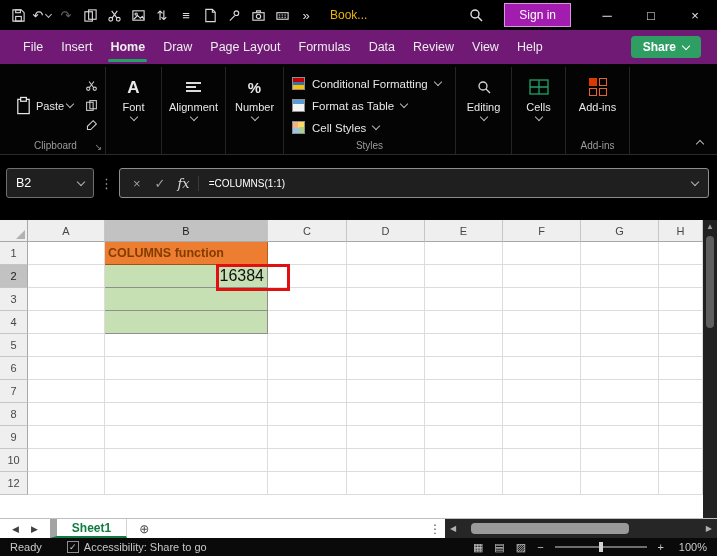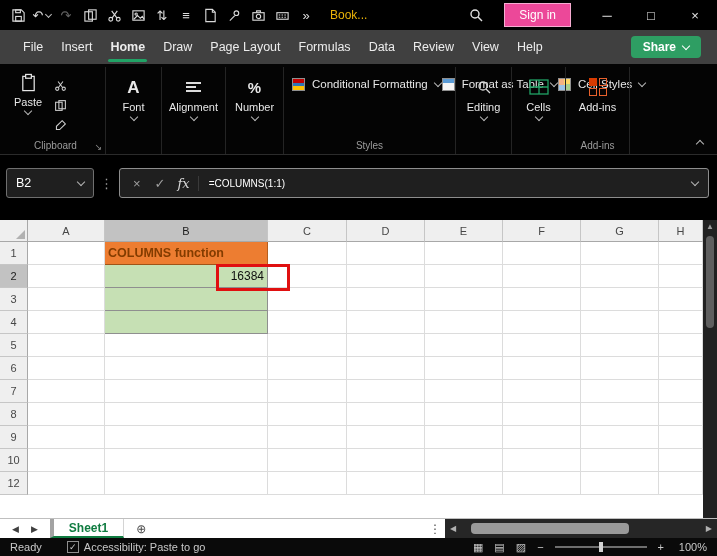--- a/index.html
+++ b/index.html
@@ -10,51 +10,51 @@
   
   .titlebar { height:30px; display:flex; align-items:center; background:#000; color:#e6e6e6; flex:none; }
   .tb-left { display:flex; align-items:center; padding-left:6px; }
   .tbtn { min-width:24px; height:26px; display:flex; align-items:center; justify-content:center; color:#dcdcdc; font-size:13px; cursor:default; }
   .tbtn .glyph { font-size:13px; line-height:1; }
   .tbtn.dim { opacity:.45; }
   .mini-chev { display:inline-block; width:5px; height:5px; border-right:1.2px solid #bdbdbd; border-bottom:1.2px solid #bdbdbd; transform:rotate(45deg); margin-left:3px; margin-top:-2px; }
   .ticon svg { display:block; }
   .doc-name { font-size:12px; color:#eab308; margin-left:12px; white-space:nowrap; }
   .tb-right { margin-left:auto; display:flex; align-items:center; height:30px; }
-  .signin { background:#ec4899; color:#fff; border:1px solid rgba(255,255,255,.55); font-size:12px; padding:4px 14px; margin:0 14px 0 16px; font-family:inherit; }
+  .signin { background:#a21caf; color:#fff; border:1px solid rgba(255,255,255,.55); font-size:12px; padding:4px 14px; margin:0 14px 0 16px; font-family:inherit; }
   .winbtn { width:44px; height:30px; display:flex; align-items:center; justify-content:center; font-size:13px; color:#e6e6e6; }
 
   
-  .menubar { height:34px; display:flex; align-items:center; background:#404040; padding:0 16px 0 14px; flex:none; }
+  .menubar { height:34px; display:flex; align-items:center; background:#701a75; padding:0 16px 0 14px; flex:none; }
   .menu-item { position:relative; color:#ececec; font-size:12.5px; padding:9px 9px; white-space:nowrap; }
   .menu-item.active { font-weight:700; }
   .menu-item.active::after { content:""; position:absolute; left:7px; right:7px; bottom:1px; height:3px; background:#21A366; border-radius:2px; }
   .share { margin-left:auto; display:flex; align-items:center; gap:7px; background:#2E9E63; color:#fff; font-size:12px; font-weight:600; padding:4px 12px; border-radius:4px; }
   .chev { display:inline-block; width:6px; height:6px; border-right:1.4px solid #b5b5b5; border-bottom:1.4px solid #b5b5b5; transform:rotate(45deg); margin-top:-3px; }
   .chev.light { border-color:#fff; }
   .chev.up { transform:rotate(-135deg); margin-top:3px; }
 
   
   .ribbon { position:relative; height:91px; background:#040404; border-bottom:1px solid #2b2b2b; display:flex; padding:3px 0 0 6px; flex:none; }
   .rb-group { position:relative; border-right:1px solid #242424; padding-bottom:16px; flex:none; display:flex; justify-content:center; }
   .rb-label { position:absolute; bottom:3px; left:0; right:0; text-align:center; color:#9c9c9c; font-size:10px; white-space:nowrap; }
   .launcher { position:absolute; right:3px; bottom:2px; font-size:9px; color:#8d8d8d; }
   .g-clipboard { width:100px; }
   .g-font { width:56px; } .g-align { width:64px; } .g-number { width:58px; }
   .g-styles { width:172px; } .g-cells { width:54px; } .g-editing { width:56px; } .g-addins { width:64px; }
   .clip-inner { display:flex; width:100%; padding-top:4px; }
-  .paste-btn { display:flex; flex-direction:column; align-items:center; gap:3px; color:#e8e8e8; font-size:11px; padding:2px 6px 0 8px; }
+  .paste-btn { display:flex; flex-direction:row; align-items:center; gap:3px; color:#e8e8e8; font-size:11px; padding:2px 6px 0 8px; }
   .cc-col { display:flex; flex-direction:column; gap:7px; padding-top:8px; padding-left:6px; }
   .rb-collapsed { display:flex; flex-direction:column; align-items:center; gap:4px; padding-top:10px; color:#e8e8e8; font-size:11px; width:100%; }
   .rb-icon-area { height:20px; display:flex; align-items:center; justify-content:center; }
   .font-A { font-size:17px; font-weight:700; color:#e8e8e8; line-height:1; }
   .align-icon span { display:block; height:2px; background:#dcdcdc; margin:2px 0; }
   .align-icon .l1 { width:15px; } .align-icon .l2 { width:10px; } .align-icon .l3 { width:15px; }
   .pct { font-size:15px; color:#e8e8e8; font-weight:600; }
-  .styles-col { display:flex; flex-direction:row; justify-content:space-between; gap:1px; padding:6px 0 0 8px; width:100%; }
+  .styles-col { display:flex; flex-direction:column; justify-content:center; gap:1px; padding:6px 0 0 8px; width:100%; }
   .style-item { display:flex; align-items:center; gap:7px; color:#e6e6e6; font-size:11.5px; height:22px; white-space:nowrap; }
   .cf-icon { width:13px; height:13px; border:1px solid #8f8f8f; background:linear-gradient(180deg,#c00000 0 34%,#2e75b6 34% 67%,#ffc000 67% 100%); flex:none; }
   .fat-icon { width:13px; height:13px; border:1px solid #8f8f8f; background:linear-gradient(180deg,#5b9bd5 0 35%,#f5f5f5 35% 100%); flex:none; }
   .cs-icon { width:13px; height:13px; border:1px solid #8f8f8f; background:conic-gradient(#ffd966 0 25%,#a9d08e 0 50%,#9dc3e6 0 75%,#f4b183 0 100%); flex:none; }
   .addins-icon { display:grid; grid-template-columns:8px 8px; grid-template-rows:8px 8px; gap:2px; }
   .addins-icon span { border:1.5px solid #E8612C; }
   .addins-icon span.fill { background:#D83B01; border-color:#D83B01; }
   .collapse-ribbon { position:absolute; right:14px; bottom:7px; }
 
   
@@ -77,30 +77,30 @@
   .col-hdr { height:22px; background:#efefef; border-right:1px solid #c6c6c6; border-bottom:1px solid #a8a8a8; display:flex; align-items:center; justify-content:center; font-size:11px; color:#474747; flex:none; }
   .col-hdr.sel { background:#c2c2c2; color:#1c1c1c; }
   .grid-row { display:flex; height:23px; }
   .row-hdr { width:28px; background:#efefef; border-right:1px solid #a8a8a8; border-bottom:1px solid #c6c6c6; display:flex; align-items:center; justify-content:center; font-size:11px; color:#474747; flex:none; }
   .row-hdr.sel { background:#c2c2c2; color:#1c1c1c; }
   .cell { border-right:1px solid #dcdcdc; border-bottom:1px solid #dcdcdc; display:flex; align-items:center; padding:0 3px; font-size:12px; color:#101010; overflow:hidden; white-space:nowrap; flex:none; }
   .col-A { width:77px; } .col-B { width:163px; } .col-C { width:79px; }
   .col-D, .col-E, .col-F, .col-G { width:78px; } .col-H { width:44px; }
   .orange-header { background:#ED7D31; color:#833C00; font-weight:700; font-size:12.5px; border-right-color:#b55f1f; border-bottom-color:#9e5418; }
   .green-cell { background:#C6E0B4; border-right-color:#8f8f8f; border-bottom-color:#8f8f8f; }
-  .num { justify-content:flex-end; font-size:12px; }
+  .num { justify-content:flex-end; font-size:16px; }
   .red-box { position:absolute; left:216px; top:44px; width:74px; height:27px; border:3px solid #E01010; z-index:5; }
   .vscroll { width:14px; background:#212121; position:relative; flex:none; }
   .vs-up { position:absolute; top:2px; left:0; right:0; text-align:center; color:#9a9a9a; font-size:8px; }
   .vs-thumb { position:absolute; top:16px; left:3px; width:8px; height:92px; background:#5f5f5f; border-radius:4px; }
 
   
   .sheetbar { height:20px; background:#fff; border-top:1px solid #bfbfbf; display:flex; align-items:stretch; flex:none; }
   .tab-nav { display:flex; align-items:center; gap:12px; padding:0 12px; color:#3f3f3f; font-size:9px; }
-  .sheet-tab { display:flex; align-items:center; padding:0 15px; background:#fff; border-left:4px solid #a3a3a3; border-right:1px solid #d4d4d4; border-bottom:2px solid #107C41; color:#107C41; font-size:12px; font-weight:700; }
+  .sheet-tab { display:flex; align-items:center; padding:0 15px; background:#fff; border-left:7px solid #a3a3a3; border-right:1px solid #d4d4d4; border-bottom:2px solid #107C41; color:#107C41; font-size:12px; font-weight:700; }
   .add-sheet { display:flex; align-items:center; padding:0 12px; color:#4d4d4d; font-size:12px; }
   .tab-spacer { flex:1; background:#fff; }
   .tab-dots { display:flex; align-items:center; color:#4d4d4d; font-size:12px; padding:0 4px; }
   .hscroll { width:272px; background:#262626; display:flex; align-items:center; padding:0 5px; gap:5px; }
   .hs-arrow { color:#b0b0b0; font-size:8px; }
   .hs-track { flex:1; position:relative; height:100%; }
   .hs-thumb { position:absolute; left:10px; top:4px; bottom:4px; width:158px; background:#9a9a9a; border-radius:4px; }
 
   
   .statusbar { height:18px; background:#0a0a0a; display:flex; align-items:center; color:#c9c9c9; font-size:11px; padding:0 10px; gap:9px; flex:none; }
@@ -534,21 +534,21 @@
           <div class="hs-thumb"></div>
         </div>
       <span class="hs-arrow">▶</span>
     </div>
   </div>
 
   <div class="statusbar">
     <span class="sb-ready">Ready</span>
     <div class="sb-acc">
       <span class="acc-icon">✓</span>
-      <span>Accessibility: Paste to go</span>
+      <span>Accessibility: Share to go</span>
     </div>
     <div class="sb-right">
       <span class="view-ic">▦</span>
       <span class="view-ic">▤</span>
       <span class="view-ic">▨</span>
       <span>−</span>
       <div class="slider">
           <div class="slider-thumb"></div>
         </div>
       <span>+</span>

